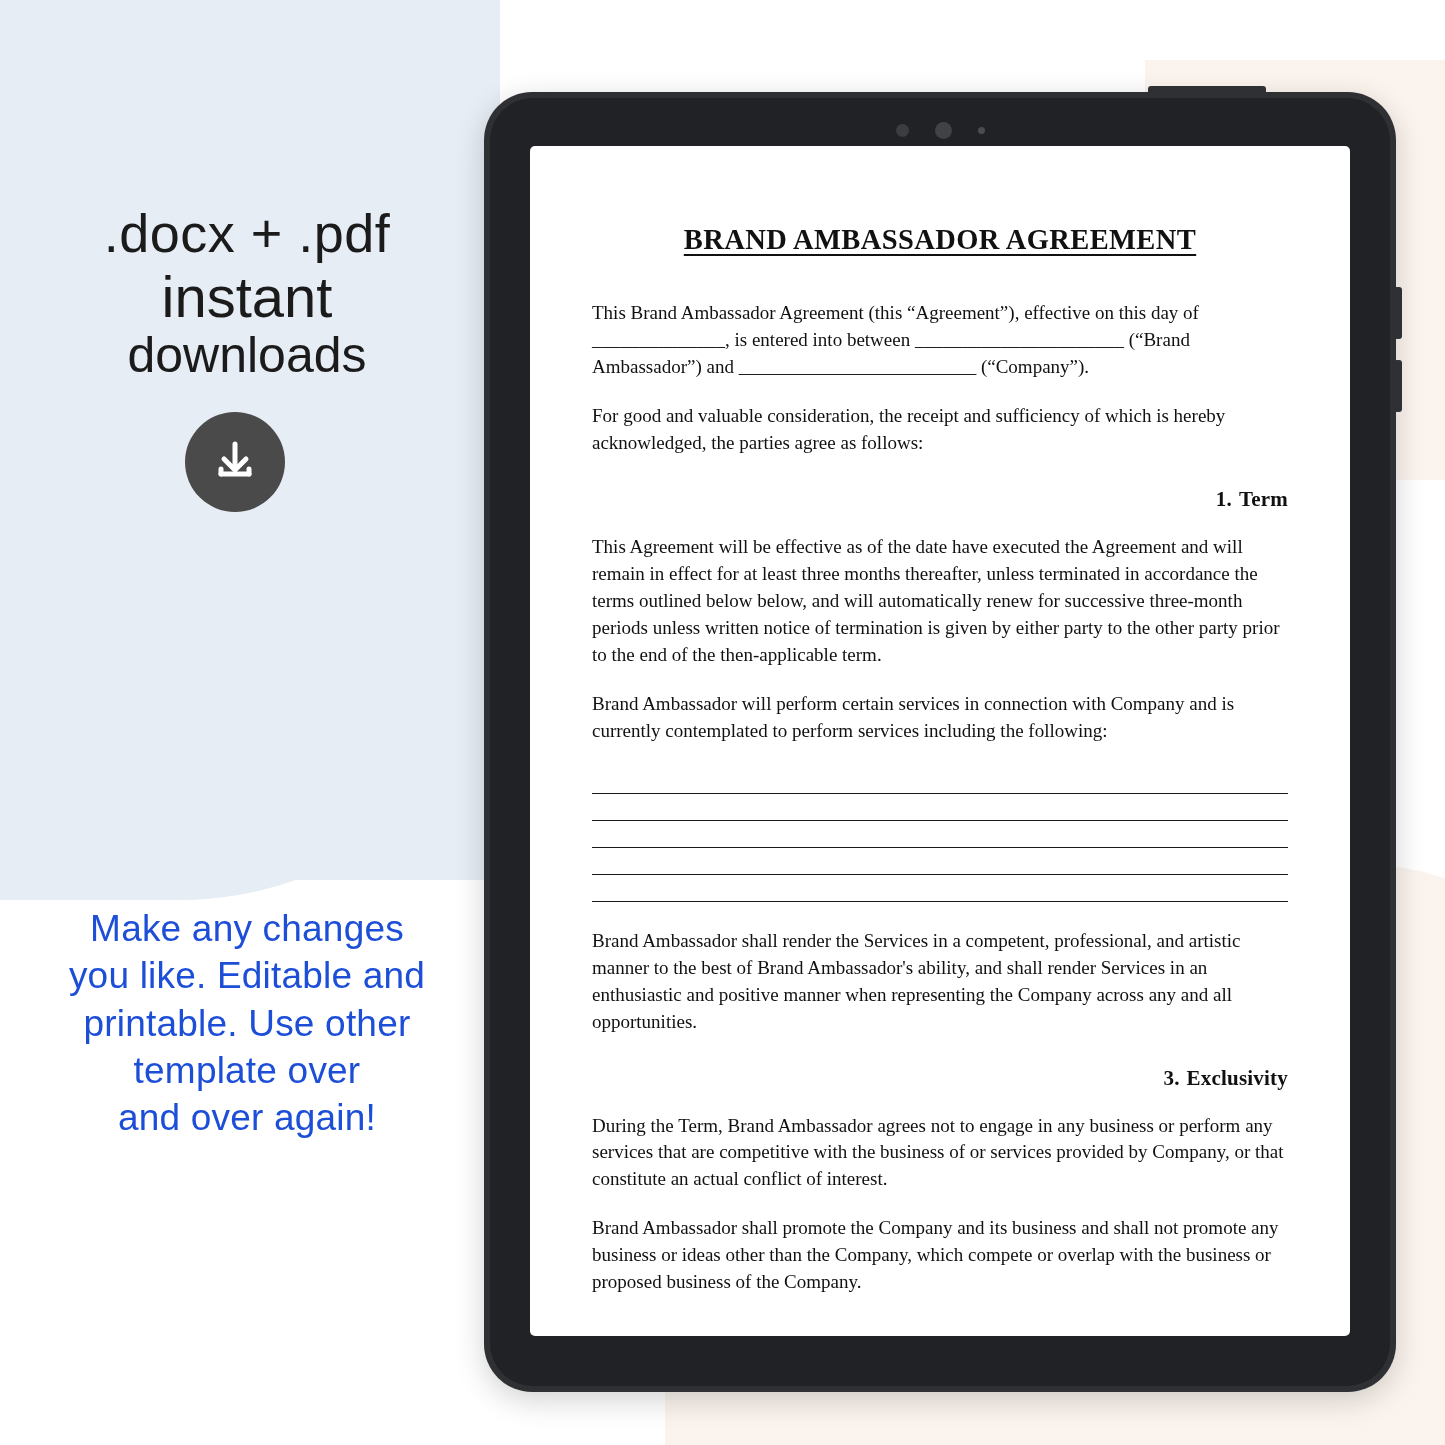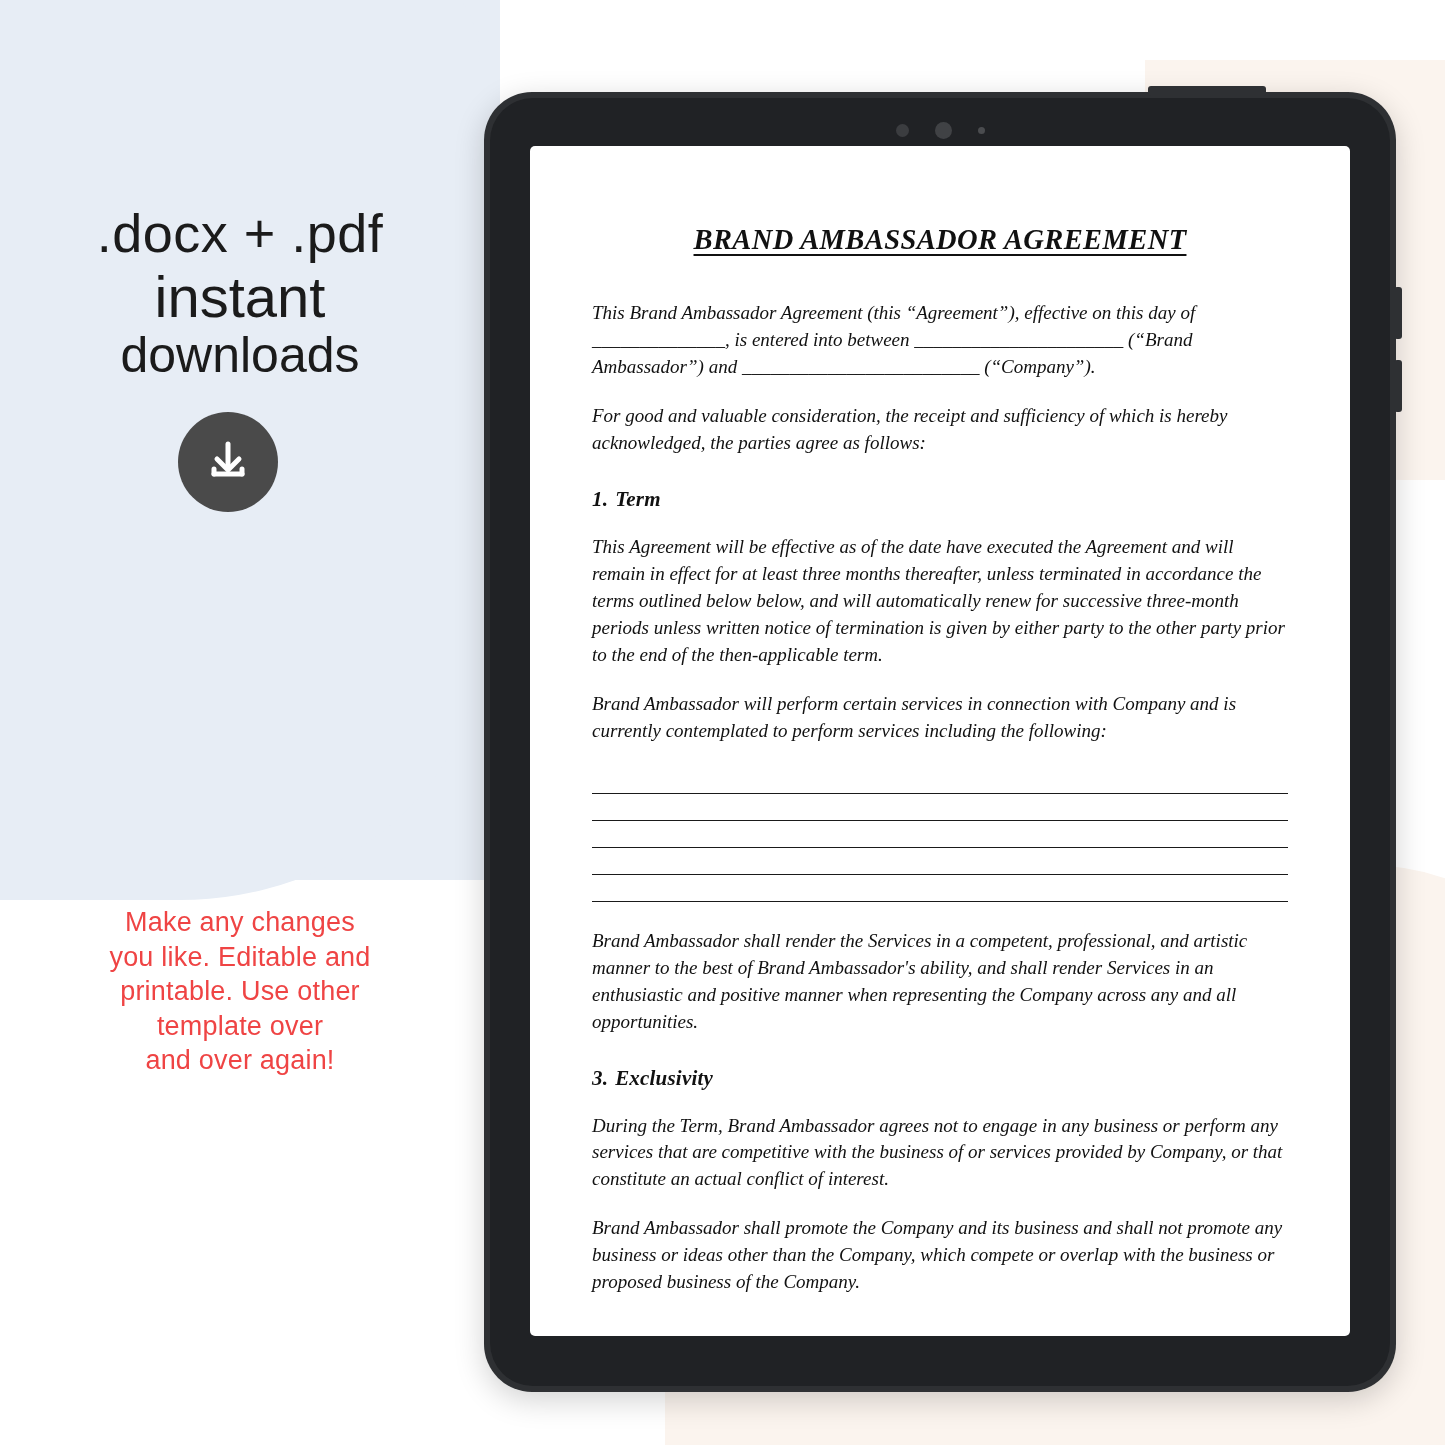--- a/index.html
+++ b/index.html
@@ -55,21 +55,21 @@
     top: 60px;
     width: 360px;
     height: 420px;
     background: #fbf4ee;
     border-bottom-left-radius: 260px 220px;
   }
 
   
   .left-panel {
     position: absolute;
-    left: 0;
+    left: 7px;
     top: 0;
     width: 480px;
     height: 1445px;
     z-index: 5;
   }
   .promo-top {
     position: absolute;
     top: 205px;
     left: 0;
     width: 480px;
@@ -107,22 +107,22 @@
     justify-content: center;
   }
   .download-badge svg { display: block; }
 
   .promo-bottom {
     position: absolute;
     top: 905px;
     left: 10px;
     width: 460px;
     text-align: center;
-    color: #ef4444;
-    font-size: 27px;
+    color: #1d4ed8;
+    font-size: 37px;
     line-height: 1.28;
     letter-spacing: 0.2px;
   }
   .promo-bottom div { white-space: nowrap; }
 
   
   .tablet {
     position: absolute;
     left: 484px;
     top: 92px;
@@ -175,39 +175,38 @@
     background: #ffffff;
     border-radius: 5px;
     overflow: hidden;
   }
 
   
   .doc {
     padding: 78px 62px 40px 62px;
     color: #111111;
     font-family: "Liberation Serif", serif;
-    font-style: italic;
   }
   .doc-title {
     text-align: center;
     font-size: 28.5px;
     font-weight: 700;
     letter-spacing: 0.4px;
     text-decoration: underline;
     text-underline-offset: 5px;
     margin: 0 0 44px 0;
   }
   .doc p {
     font-size: 19px;
     line-height: 1.42;
     margin: 0 0 22px 0;
     text-align: left;
   }
   .doc h2 {
-    text-align: left;
+    text-align: right;
     font-size: 21px;
     font-weight: 700;
     margin: 30px 0 22px 0;
     letter-spacing: 0.2px;
   }
   .h2-num { margin-right: 7px; }
   .blank-lines {
     margin: 18px 0 26px 0;
   }
   .blank-line {

